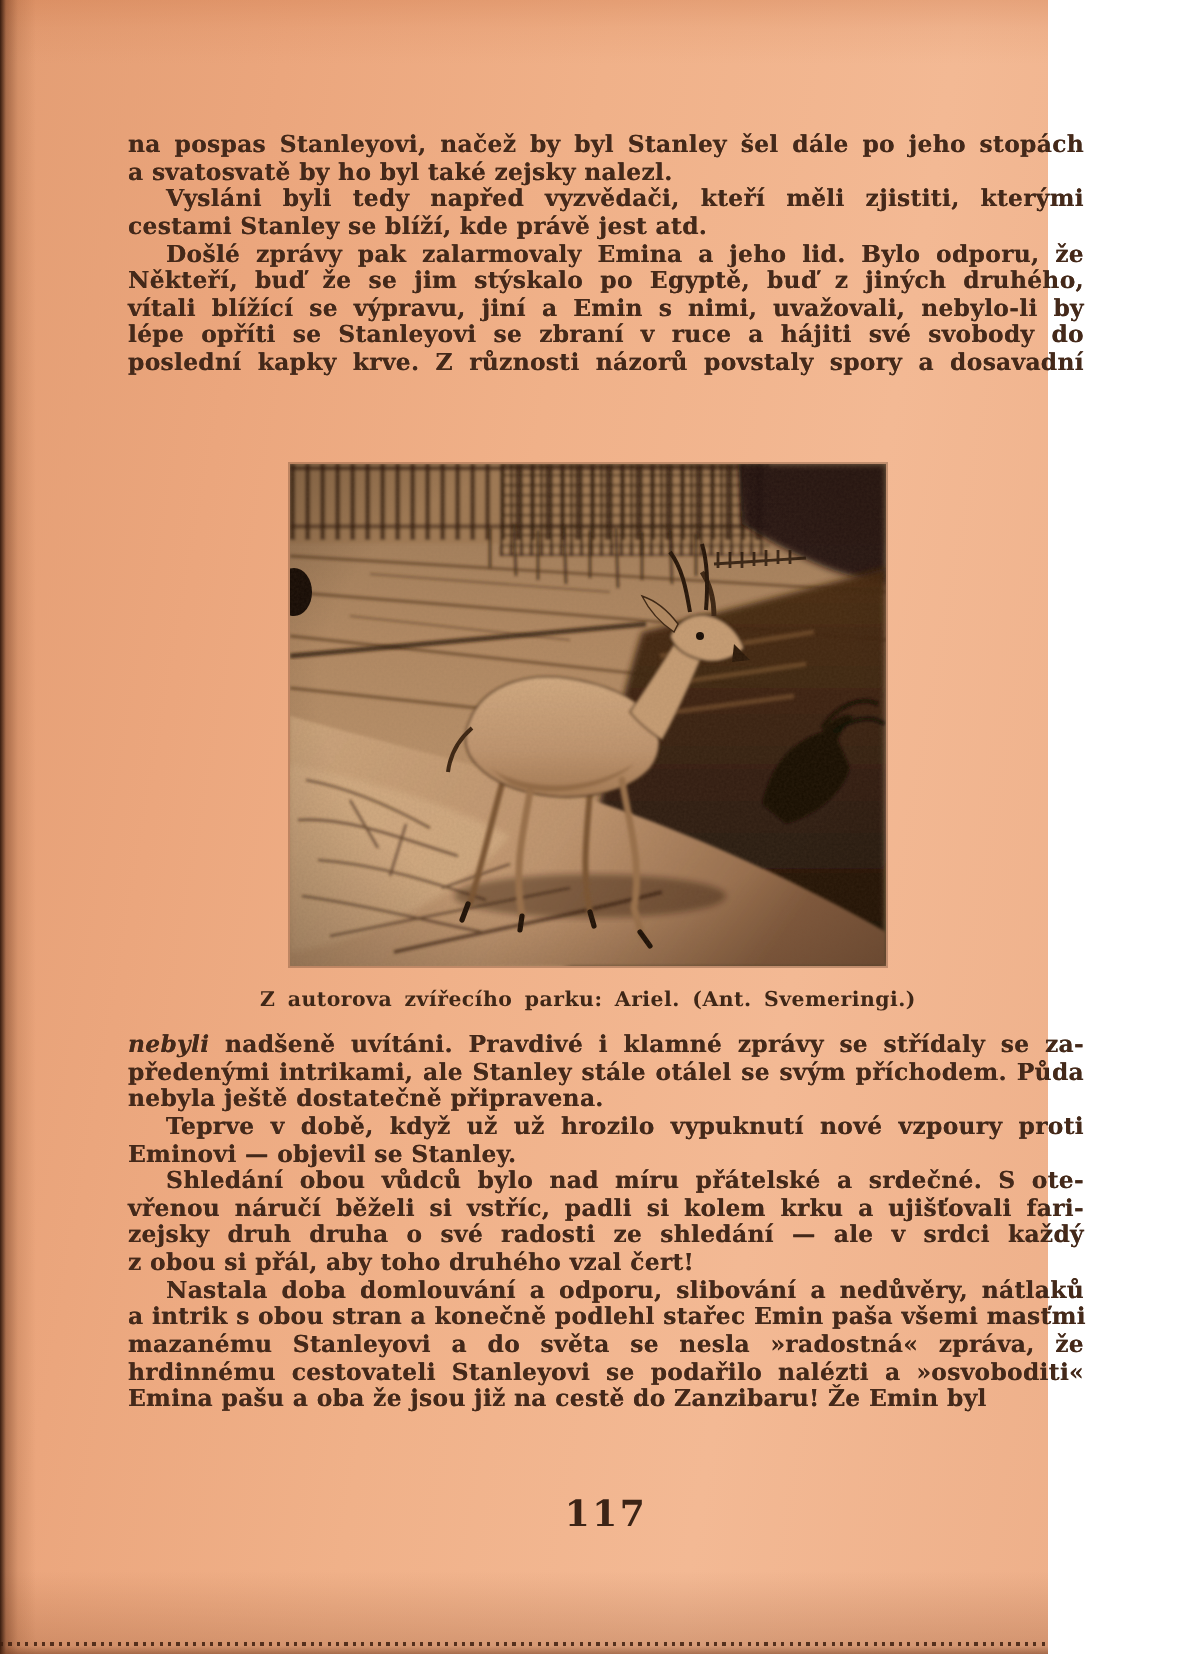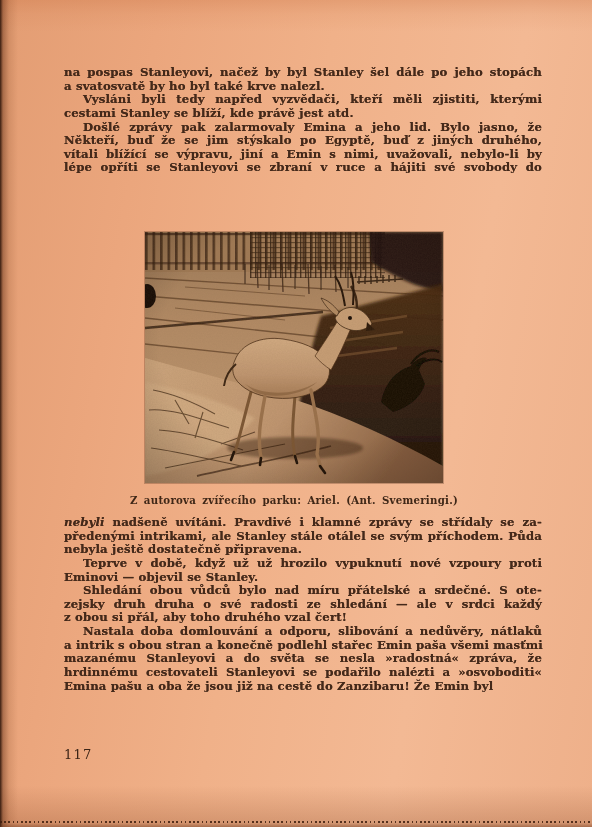--- a/index.html
+++ b/index.html
@@ -2,21 +2,21 @@
 <html><head>
 <meta charset="utf-8">
 <style>
   * { box-sizing: border-box; }
   html, body { margin: 0; padding: 0; }
   body {
     width: 600px; height: 827px; overflow: hidden;
     font-family: "DejaVu Serif", "Liberation Serif", serif;
   }
   .book-page {
-    position: relative; width: 592px; height: 827px;
+    position: relative; width: 524px; height: 827px;
     color: #44291a;
     background:
       linear-gradient(to right, rgba(42,18,7,0.92) 0px, rgba(96,45,20,0.45) 3px, rgba(140,80,45,0.20) 9px, rgba(0,0,0,0) 18px),
       linear-gradient(to bottom, rgba(198,108,60,0.28) 0px, rgba(198,108,60,0.10) 14px, rgba(0,0,0,0) 32px),
       linear-gradient(to bottom, rgba(0,0,0,0) 95%, rgba(130,65,32,0.28) 100%),
       linear-gradient(100deg, #e39d73 0%, #eba67d 22%, #f0b189 46%, #f3b994 72%, #eeb08a 100%);
   }
   .dotted-edge {
     position: absolute; left: 0; right: 0; bottom: 4px; height: 2px;
     background: repeating-linear-gradient(to right, rgba(62,30,14,0.85) 0 1.6px, rgba(0,0,0,0) 1.6px 4.2px);
@@ -47,38 +47,39 @@
   }
   .caption {
     margin-top: 11px; width: 298px;
     display: flex; justify-content: center;
     font-size: 10.2px; font-weight: bold; color: #3f2717;
     letter-spacing: 0.25px; word-spacing: 2.4px;
   }
   .caption span { white-space: nowrap; }
   .page-number {
     position: absolute; top: 747px; left: 64px; width: 478px;
-    text-align: left; font-size: 13px; font-weight: normal;
+    text-align: center; font-size: 18px; font-weight: bold;
     letter-spacing: 1.2px; color: #3c2416;
   }
 </style>
 </head>
 <body>
 
 <div class="book-page">
 
   <div class="text-block text-top" id="top-paragraphs">
       <div class="line">na pospas Stanleyovi, načež by byl Stanley šel dále po jeho stopách</div>
-      <div class="line last">a svatosvatě by ho byl také krve nalezl.</div>
+      <div class="line last">a svatosvatě by ho byl také zejsky nalezl.</div>
       <div class="line indent">Vysláni byli tedy napřed vyzvědači, kteří měli zjistiti, kterými</div>
       <div class="line last">cestami Stanley se blíží, kde právě jest atd.</div>
-      <div class="line indent">Došlé zprávy pak zalarmovaly Emina a jeho lid. Bylo jasno, že</div>
+      <div class="line indent">Došlé zprávy pak zalarmovaly Emina a jeho lid. Bylo odporu, že</div>
       <div class="line">Někteří, buď že se jim stýskalo po Egyptě, buď z jiných druhého,</div>
       <div class="line">vítali blížící se výpravu, jiní a Emin s nimi, uvažovali, nebylo-li by</div>
       <div class="line">lépe opříti se Stanleyovi se zbraní v ruce a hájiti své svobody do</div>
+      <div class="line">poslední kapky krve. Z různosti názorů povstaly spory a dosavadní</div>
     </div>
 
   <figure class="figure">
     <svg class="photo" viewBox="0 0 298 251" xmlns="http://www.w3.org/2000/svg" role="img">
       <defs>
         <linearGradient id="gBase" x1="0" y1="0" x2="0" y2="1">
           <stop offset="0" stop-color="#9c7a58"></stop>
           <stop offset="0.35" stop-color="#b28a64"></stop>
           <stop offset="1" stop-color="#c39c74"></stop>
         </linearGradient>
@@ -229,20 +230,21 @@
     </figcaption>
   </figure>
 
   <div class="text-block text-bottom" id="bottom-paragraphs">
       <div class="line"><em>nebyli</em> nadšeně uvítáni. Pravdivé i klamné zprávy se střídaly se za-</div>
       <div class="line">předenými intrikami, ale Stanley stále otálel se svým příchodem. Půda</div>
       <div class="line last">nebyla ještě dostatečně připravena.</div>
       <div class="line indent">Teprve v době, když už už hrozilo vypuknutí nové vzpoury proti</div>
       <div class="line last">Eminovi — objevil se Stanley.</div>
       <div class="line indent">Shledání obou vůdců bylo nad míru přátelské a srdečné. S ote-</div>
+      <div class="line">vřenou náručí běželi si vstříc, padli si kolem krku a ujišťovali fari-</div>
       <div class="line">zejsky druh druha o své radosti ze shledání — ale v srdci každý</div>
       <div class="line last">z obou si přál, aby toho druhého vzal čert!</div>
       <div class="line indent">Nastala doba domlouvání a odporu, slibování a nedůvěry, nátlaků</div>
       <div class="line">a intrik s obou stran a konečně podlehl stařec Emin paša všemi masťmi</div>
       <div class="line">mazanému Stanleyovi a do světa se nesla »radostná« zpráva, že</div>
       <div class="line">hrdinnému cestovateli Stanleyovi se podařilo nalézti a »osvoboditi«</div>
       <div class="line last">Emina pašu a oba že jsou již na cestě do Zanzibaru! Že Emin byl</div>
     </div>
 
   <div class="page-number">117</div>

